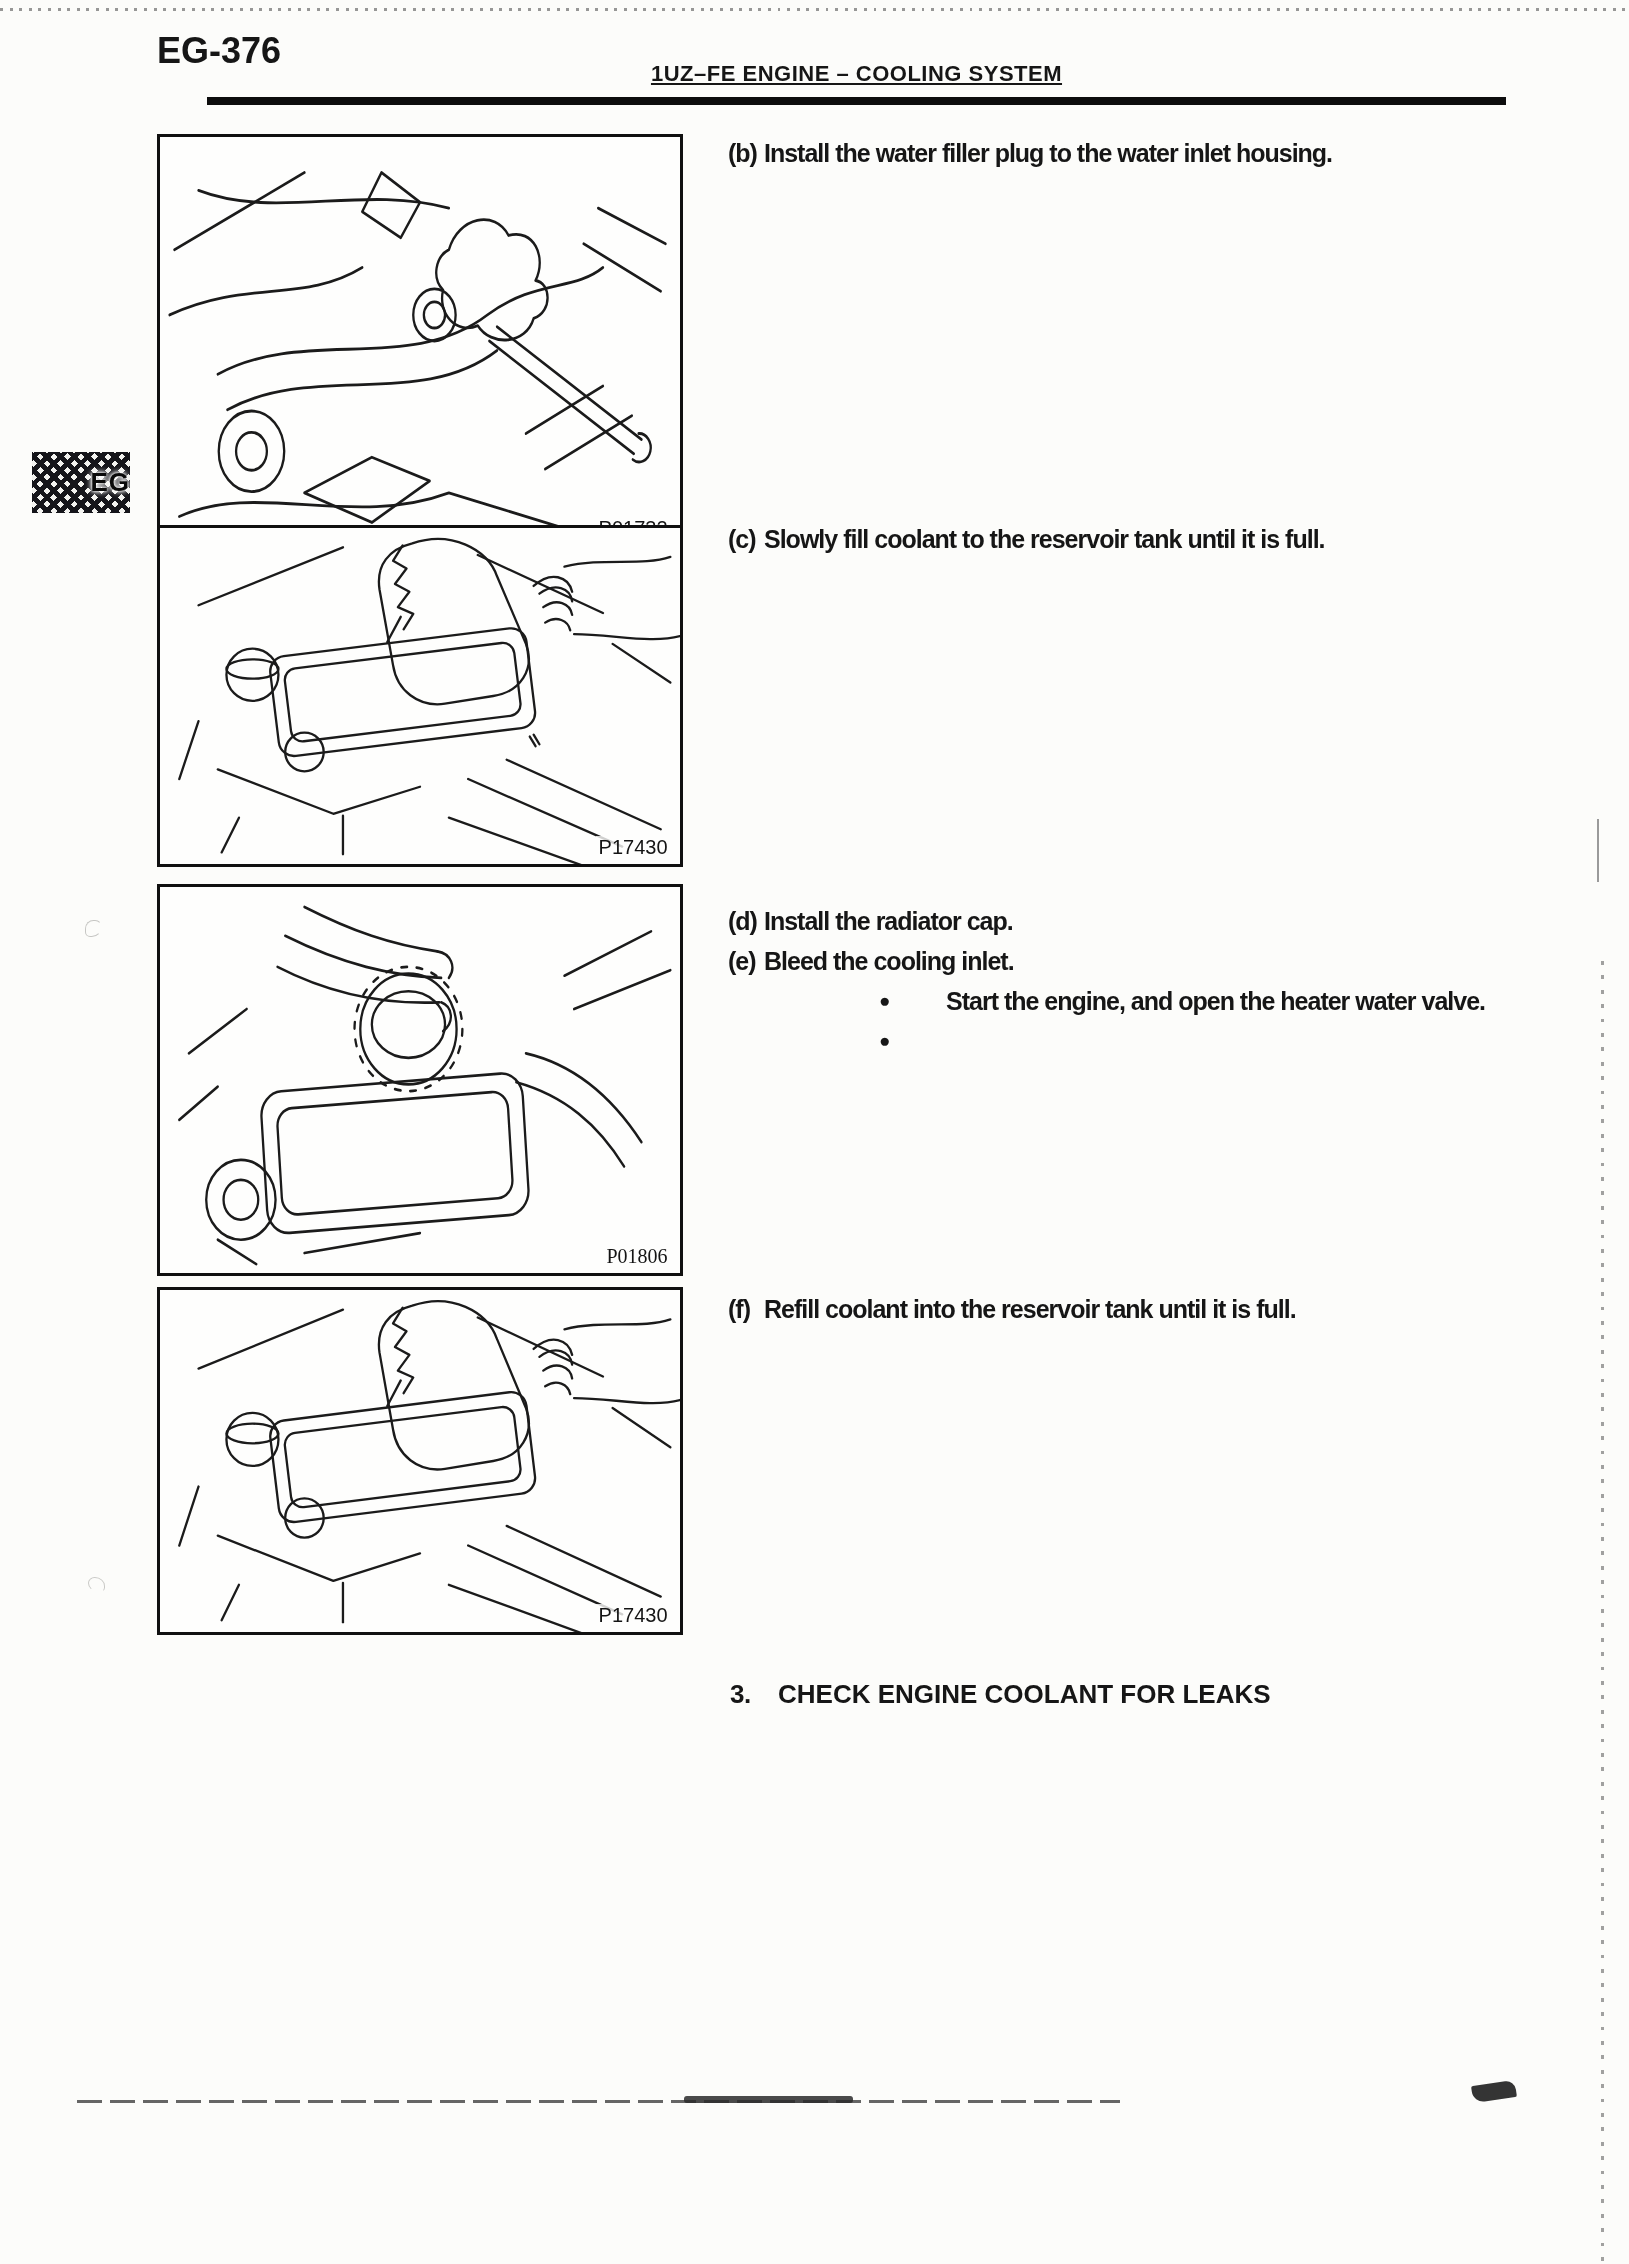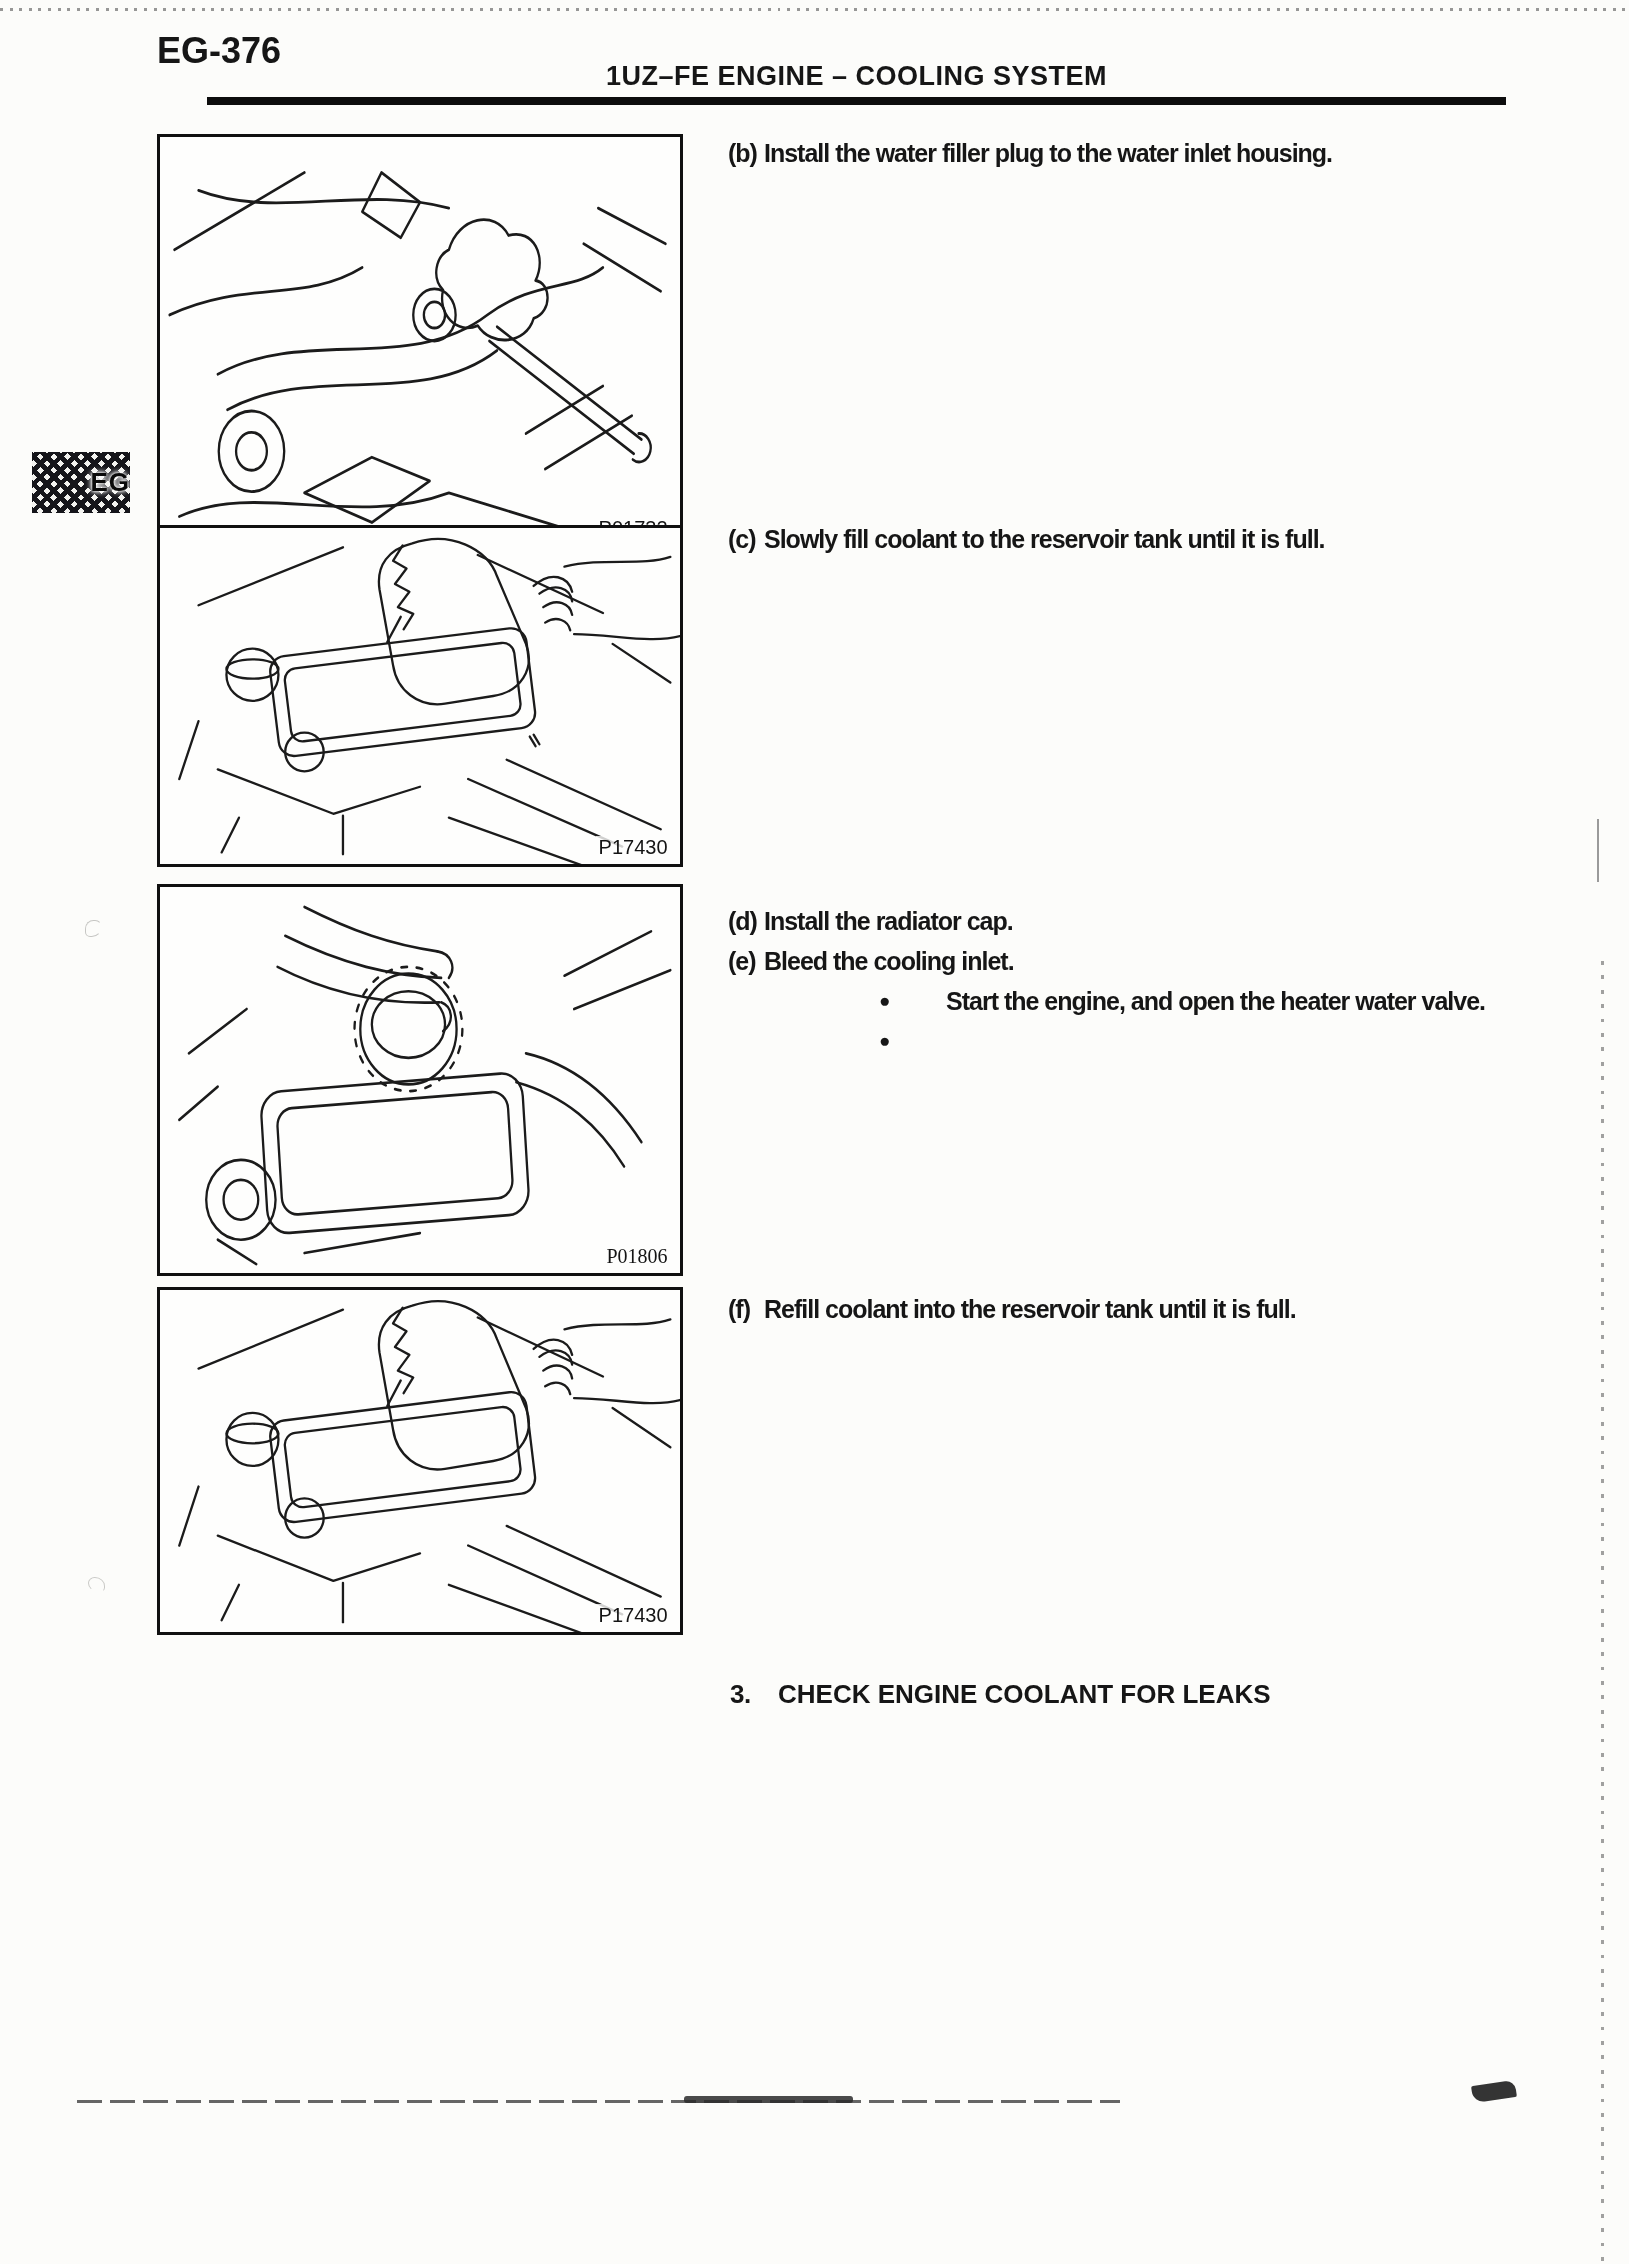--- a/index.html
+++ b/index.html
@@ -4,21 +4,21 @@
 <style>
   html,body{margin:0;padding:0;background:#e8e8e6;}
   .page{
     position:relative;width:1629px;height:2264px;margin:0 auto;
     background:#fcfcfa;color:#161616;overflow:hidden;
     font-family:"Liberation Sans",sans-serif;
   }
   
   .page-code{position:absolute;left:157px;top:30px;font-size:36px;font-weight:700;}
   .page-title{position:absolute;left:207px;top:61px;width:1299px;text-align:center;
-    font-size:27px;font-weight:700;letter-spacing:0.5px;}
+    font-size:22px;font-weight:700;letter-spacing:0.5px;text-decoration:underline;}
   .header-rule{position:absolute;left:207px;top:97px;width:1299px;height:7.7px;background:#0d0d0d;}
   
   .eg-tab{position:absolute;left:32px;top:452px;width:98px;height:61px;
     background-color:#f2f2ef;
     background-image:
       repeating-linear-gradient(45deg,#15151a 0 4.8px,transparent 4.8px 9.6px),
       repeating-linear-gradient(-45deg,#15151a 0 4.8px,transparent 4.8px 9.6px);
     display:flex;align-items:center;justify-content:flex-end;}
   .eg-tab span{font-size:26px;font-weight:700;color:#0a0a0a;
     text-shadow:0 0 2.9px #fff,0 0 5.8px #fff,0 0 7.7px #fff;letter-spacing:1px;}

